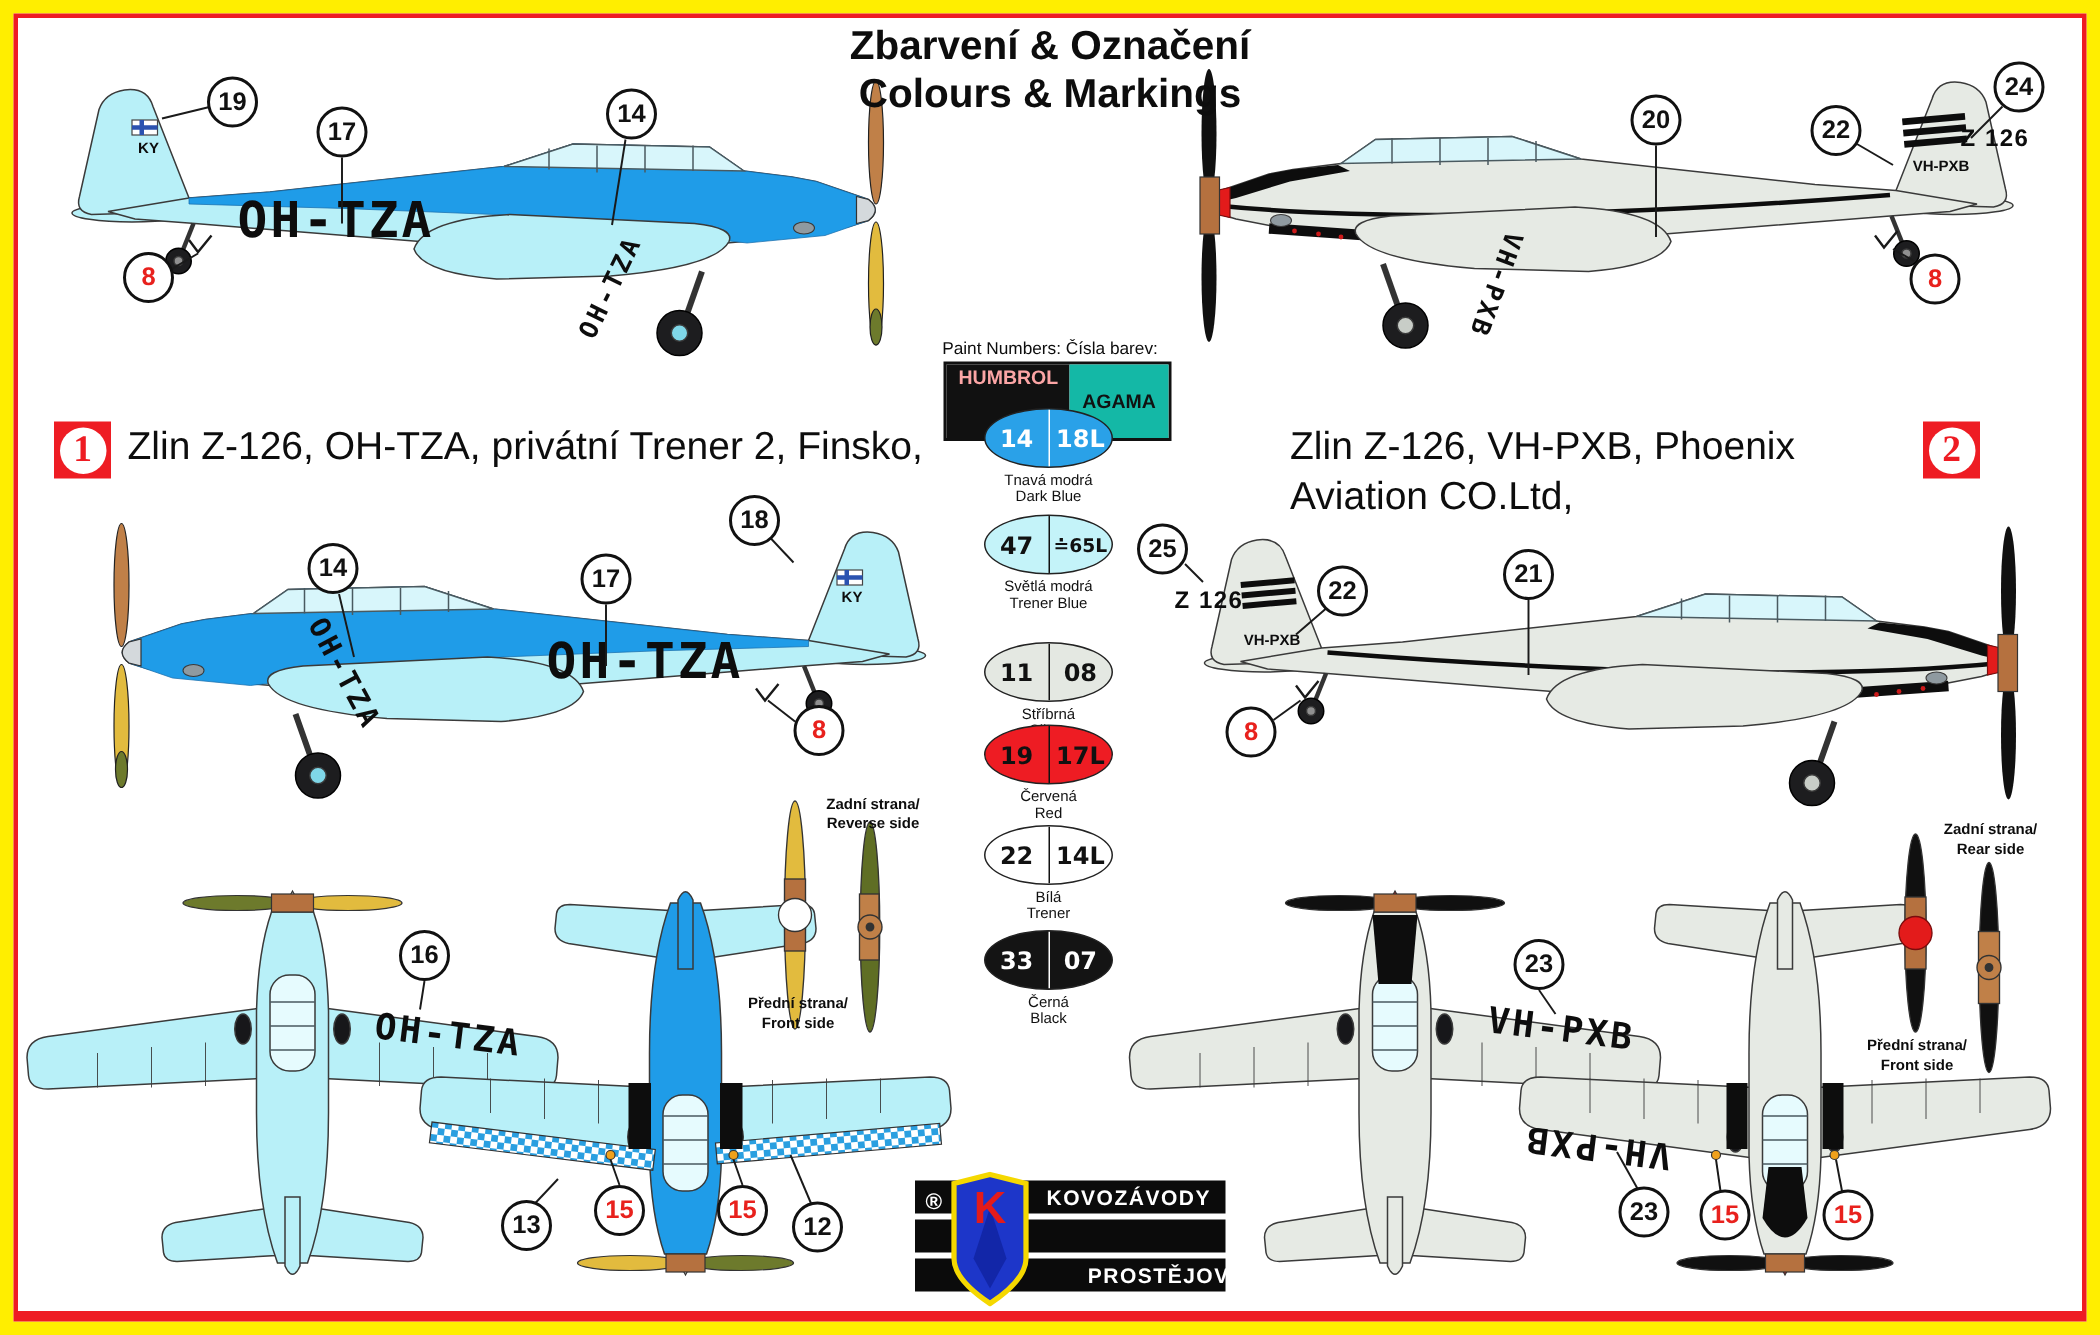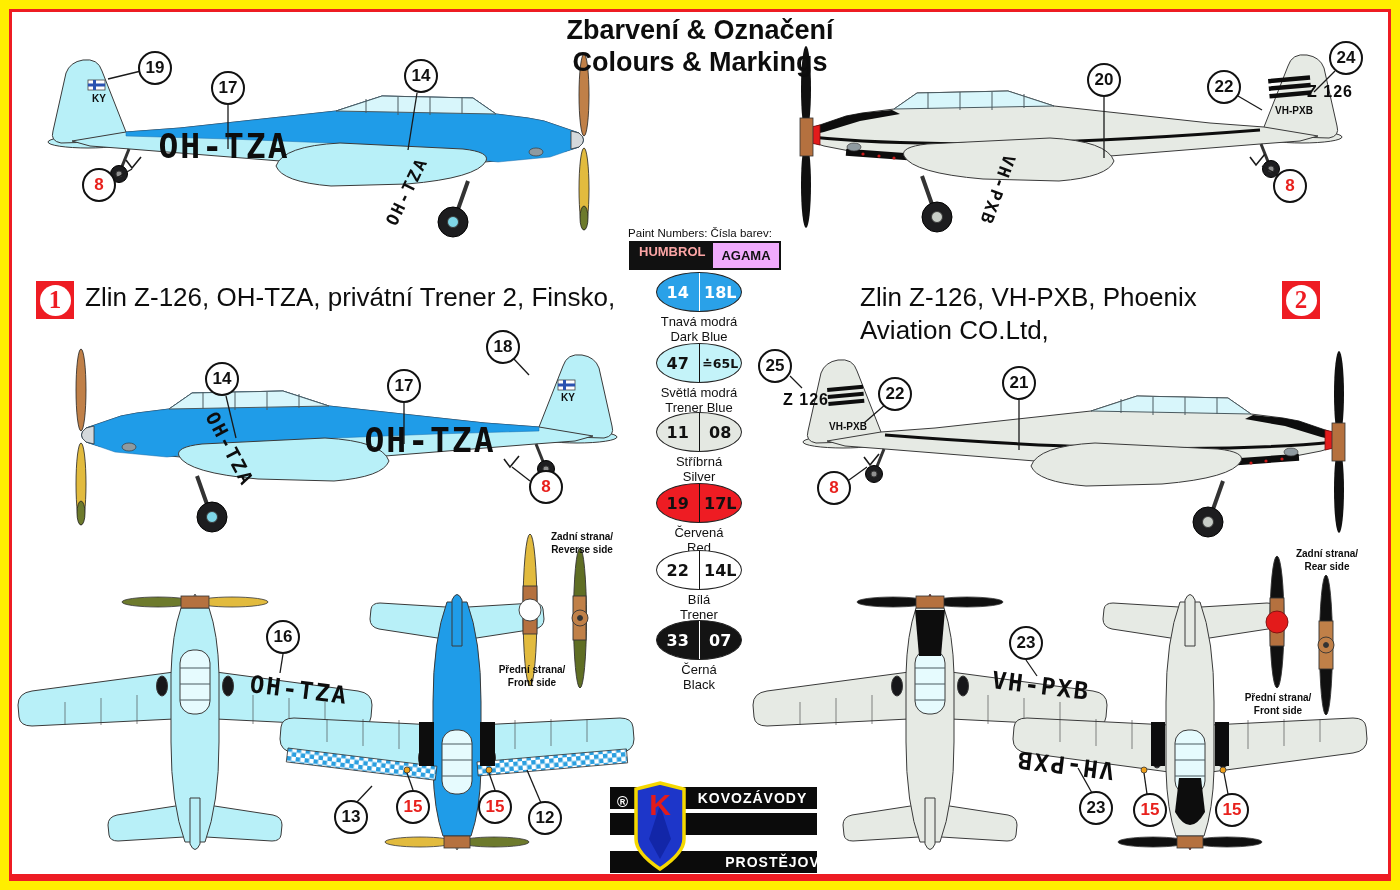--- a/index.html
+++ b/index.html
@@ -22,36 +22,36 @@
   .badge .inner{width:31px;height:31px;background:#fff;border-radius:50%;display:flex;align-items:center;justify-content:center;
       font-family:"Liberation Serif",serif;font-weight:bold;font-size:25px;color:#ee1c23;}
   .cap1{left:36px;top:281px;}
   .cap2{left:860px;top:281px;width:460px;}
   .cap2 .lines{flex:1;}
   
   .pnh{position:absolute;left:600px;top:227px;width:200px;text-align:center;font-size:11.5px;color:#0d0d0d;z-index:2;}
   .brands{position:absolute;left:629px;top:241px;display:flex;border:2px solid #111;z-index:2;
           font-weight:bold;font-size:13px;line-height:17px;}
   .brands .hum{background:#111;color:#fca5a5;padding:0 8px;}
-  .brands .aga{background:#f0abfc;color:#111;padding:4px 8px;}
+  .brands .aga{background:#14b8a6;color:#111;padding:16px 8px;}
   .sw{position:absolute;left:629px;width:140px;text-align:center;z-index:2;}
   .ell{width:84px;height:38px;margin:0 auto;border:1.5px solid #222;border-radius:50%;display:flex;
        font-family:"DejaVu Sans",sans-serif;font-weight:bold;font-size:16px;overflow:hidden;}
   .half{flex:1;display:flex;align-items:center;justify-content:center;border-right:1.6px solid currentColor;}
   .half.r{border-right:none;}
   .half.tight{font-size:12.5px;}
-  .snames{font-size:13px;line-height:1.12;margin-top:3px;color:#111;}
+  .snames{font-size:10px;line-height:1.12;margin-top:3px;color:#111;}
   
   .plabel{position:absolute;width:96px;text-align:center;font-weight:bold;font-size:10px;line-height:1.25;color:#0d0d0d;z-index:2;}
   
   .logo{position:absolute;left:608px;top:783px;width:212px;height:88px;z-index:2;}
   .bar{position:absolute;left:2px;width:207px;height:22px;background:#0b0b0b;display:flex;align-items:center;justify-content:center;}
   .bar.b1{top:4px;padding-left:78px;box-sizing:border-box;}
   .bar.b2{top:30px;}
-  .bar.b3{top:68px;padding-left:118px;box-sizing:border-box;}
+  .bar.b3{top:56px;padding-left:118px;box-sizing:border-box;}
   .bar .word{color:#fff;font-weight:bold;font-size:14px;letter-spacing:1px;}
   .regmark{position:absolute;left:7px;top:6px;color:#fff;font-size:15px;font-weight:bold;z-index:1;}
   .shield{position:absolute;left:26px;top:-2px;z-index:2;}
   
   .reg{font-family:"DejaVu Sans Mono",monospace;font-weight:bold;fill:#0d0d0d;letter-spacing:2px;}
   .r32{font-size:33px;} .r24{font-size:24px;} .r19{font-size:19px;} .r17{font-size:17px;}
   .tcode{font-family:"Liberation Sans",sans-serif;font-weight:bold;font-size:10px;fill:#0d0d0d;}
   .tbig{font-family:"Liberation Sans",sans-serif;font-weight:bold;font-size:16px;fill:#0d0d0d;letter-spacing:1px;}
 </style>
 </head>
@@ -350,21 +350,21 @@
     <div class="ell" style="background-color: rgb(196, 243, 249); color: rgb(17, 17, 17);">
       <span class="half">47</span>
       <span class="half r tight">≐65L</span>
     </div>
     <div class="snames">
       <div>Světlá modrá</div>
       <div>Trener Blue</div>
     </div>
   </div>
   <div class="sw" style="top:412px">
-    <div class="ell" style="background-color: rgb(228, 232, 226); color: rgb(17, 17, 17);">
+    <div class="ell" style="background-color: rgb(228, 232, 226); color: rgb(17, 17, 17); margin-top: 16px;">
       <span class="half">11</span>
       <span class="half r">08</span>
     </div>
     <div class="snames">
       <div>Stříbrná</div>
       <div>Silver</div>
     </div>
   </div>
   <div class="sw" style="top:483px">
     <div class="ell" style="background-color: rgb(238, 28, 35); color: rgb(17, 17, 17);">

